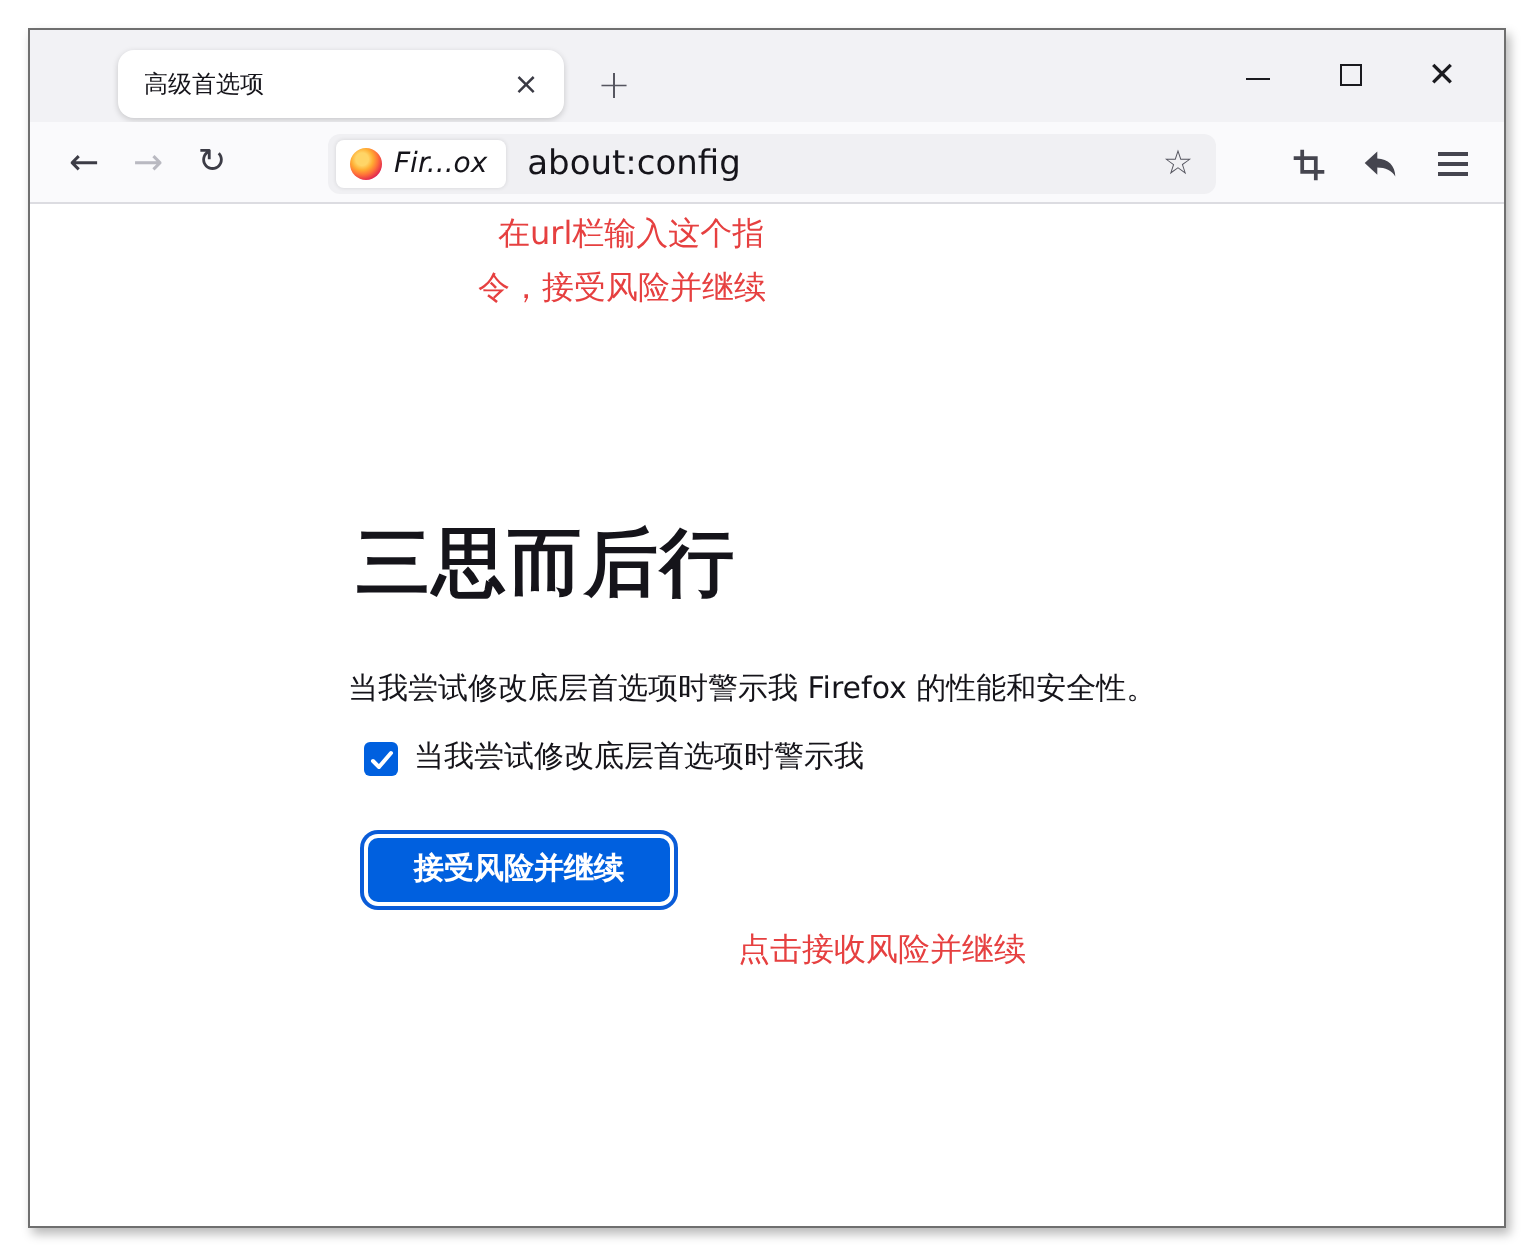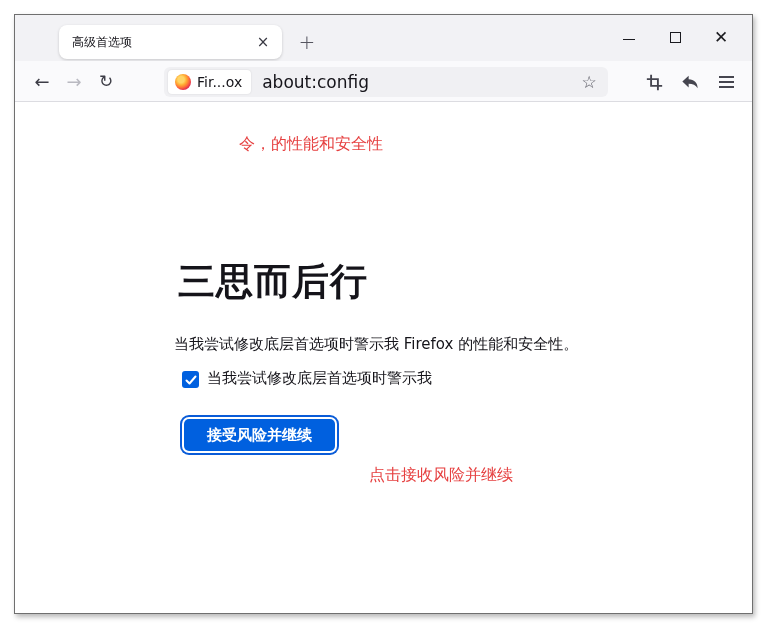--- a/index.html
+++ b/index.html
@@ -49,20 +49,21 @@
   .reload-btn { font-size:17px; }
   .urlbar {
     position:absolute; left:149px; top:6px; width:444px; height:30px;
     background:#f0f0f3; border-radius:6px;
     display:flex; align-items:center;
   }
   .identity-chip {
     margin-left:4px; height:24px; background:#ffffff; border-radius:4px;
     display:flex; align-items:center; padding:0 9px 0 7px;
     box-shadow:0 0 2px rgba(0,0,0,.12);
+    font-style:italic;
   }
   .ff-logo { width:16px; height:16px; border-radius:50%; margin-right:6px;
     background:
       radial-gradient(circle at 38% 35%, #ffd567 0 22%, #ffad33 38%,
                       #ff7139 55%, #e22850 75%, #a4006e 100%);
   }
   .chip-label { font-size:14px; color:#15141a; }
   .url-text { margin-left:11px; font-size:17px; color:#15141a; flex:1; }
   .star-btn { margin-right:6px; font-size:17px; color:#55555f; width:26px;
               text-align:center; }
@@ -155,21 +156,22 @@
           <span class="hamburger">
             <i></i>
               <i></i>
               <i></i>
           </span>
         </div>
       </div>
     </div>
 
     <div class="content">
-      <div class="annotation note-l2">令，的性能和安全性</div>
+      <div class="annotation note-l1">在url栏输入这个指</div>
+      <div class="annotation note-l2">令，接受风险并继续</div>
 
       <h1 class="page-heading">三思而后行</h1>
 
       <div class="warning-text">当我尝试修改底层首选项时警示我 Firefox 的性能和安全性。</div>
 
       <div class="checkbox-row">
         <span class="checkbox">
           <svg viewBox="0 0 12 12" fill="none" stroke="#ffffff" stroke-width="2" stroke-linecap="round" stroke-linejoin="round">
             <path d="M1.5 6.5 L4.5 9.5 L10.5 2.5"></path>
           </svg>

